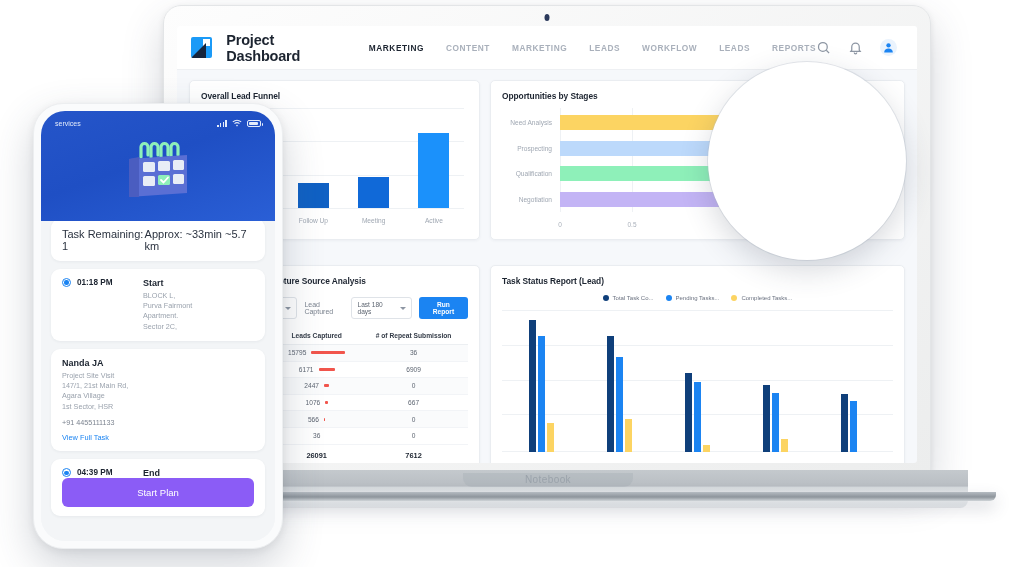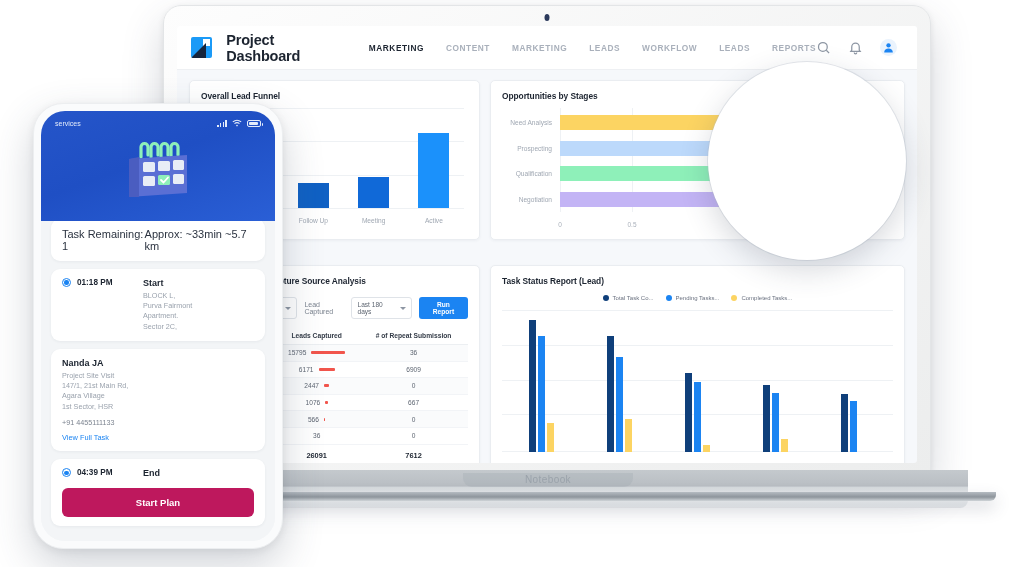--- a/index.html
+++ b/index.html
@@ -180,23 +180,23 @@
   .ph-time-row { display: flex; align-items: center; gap: 6px; }
   .radio { width: 9px; height: 9px; border-radius: 50%; border: 1.6px solid #1b84f2; background: #fff; position: relative; flex-shrink: 0; }
   .radio::after { content:""; position:absolute; inset:1.4px; border-radius:50%; background:#1b84f2; }
   .ph-time { font-size: 8.2px; font-weight: bold; color: #1c2430; }
   .ph-dur { font-size: 7px; color: #9aa2ad; margin-top: 2px; }
   .ph-name { font-size: 9px; font-weight: bold; color: #1c2430; margin-bottom: 3px; }
   .ph-addr { font-size: 7.2px; color: #9aa2ad; line-height: 1.42; }
   .ph-phone { font-size: 7.2px; color: #7b838f; margin-top: 6px; }
   .ph-link { font-size: 7.4px; color: #1b84f2; margin-top: 6px; cursor: pointer; }
   .start-btn {
-    background: #be185d; color: #fff; border: none; border-radius: 6px;
-    width: 100%; padding: 9px 0; font-size: 9.5px; font-weight: bold;
-    cursor: pointer; margin-top: 10px;
+    background: #8b5cf6; color: #fff; border: none; border-radius: 6px;
+    width: 100%; padding: 9px 0; font-size: 9.5px; font-weight: normal;
+    cursor: pointer; margin-top: 0;
   }
 
   
   .magnifier {
     position: absolute; left: 708px; top: 62px; width: 198px; height: 198px;
     border-radius: 50%; overflow: hidden; background: #fff;
     border: 4px solid #fff;
     box-shadow: 0 10px 30px rgba(50,60,80,.20), 0 0 0 1px rgba(190,198,210,.35);
   }
   .mag-inner { position: absolute; width: 700px; height: 560px; left: -212px; top: -78px; transform: scale(2.35); transform-origin: 212px 78px; }

